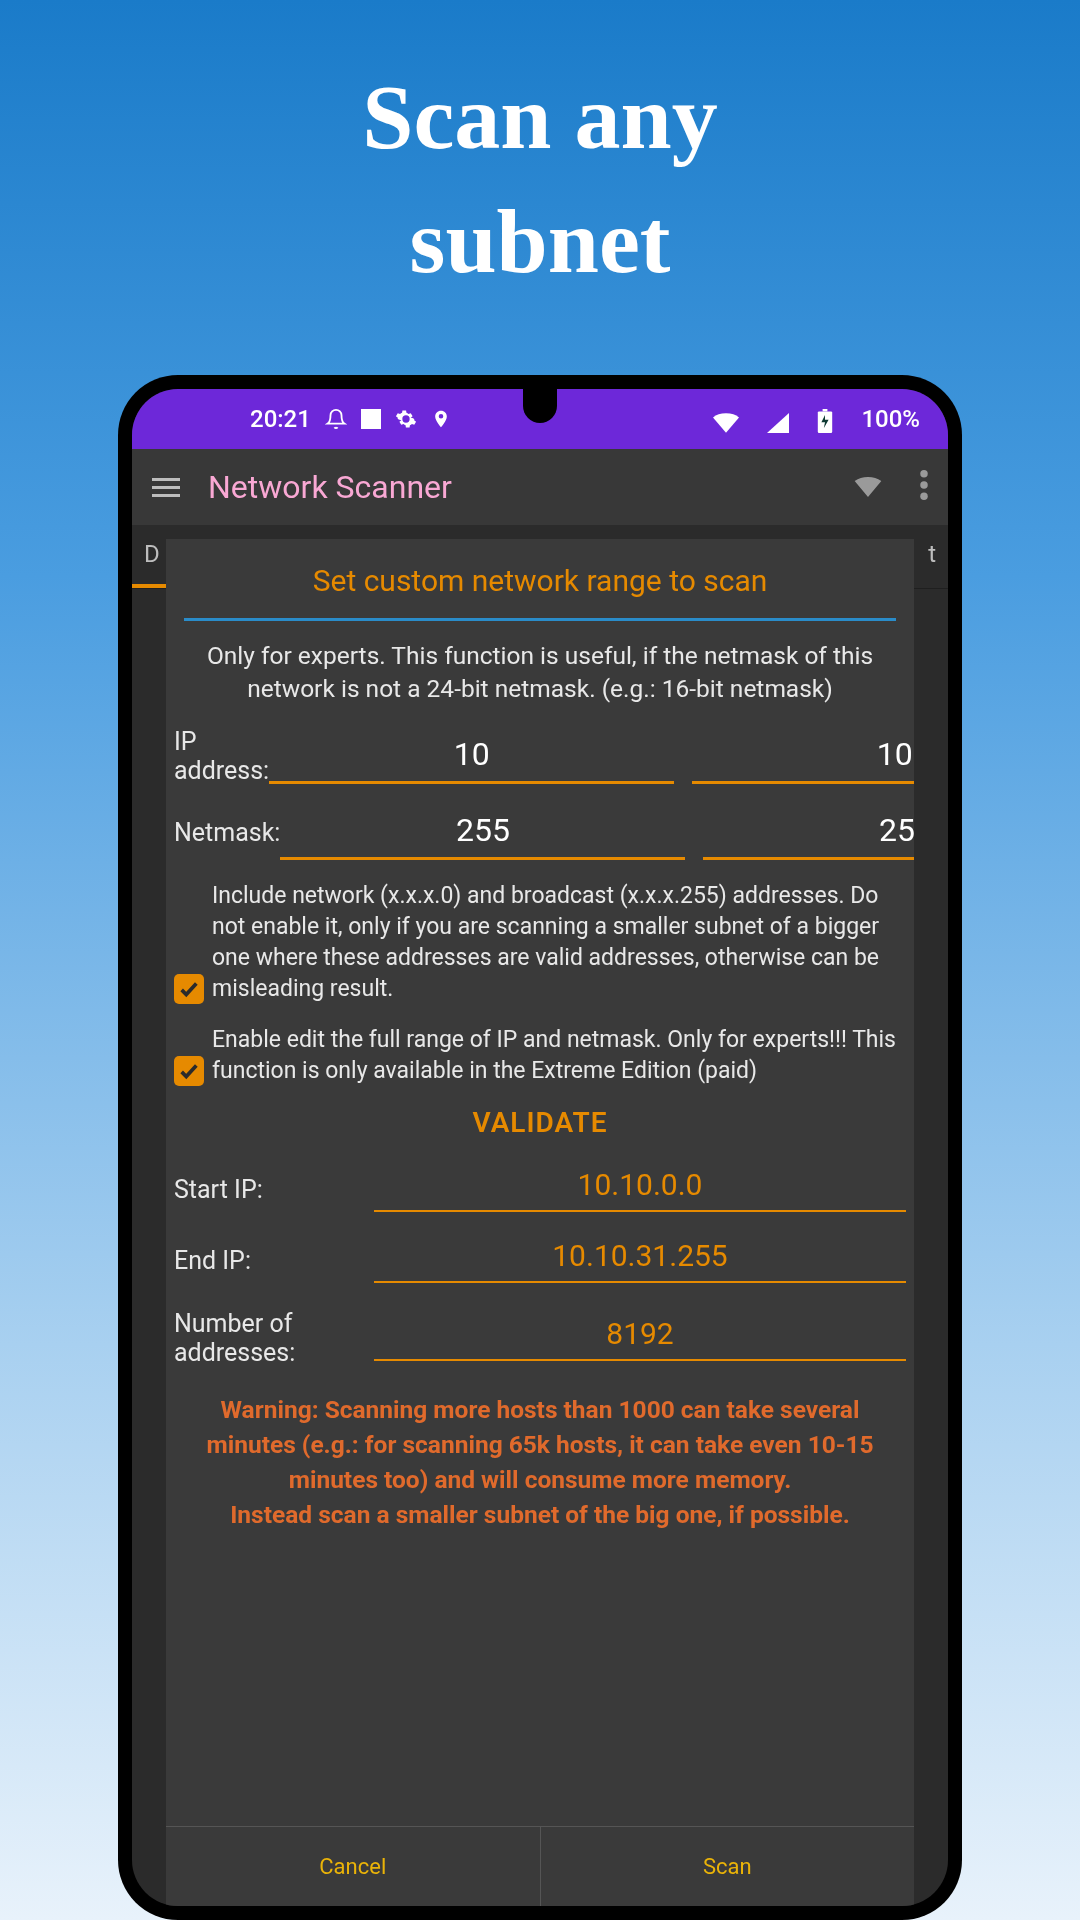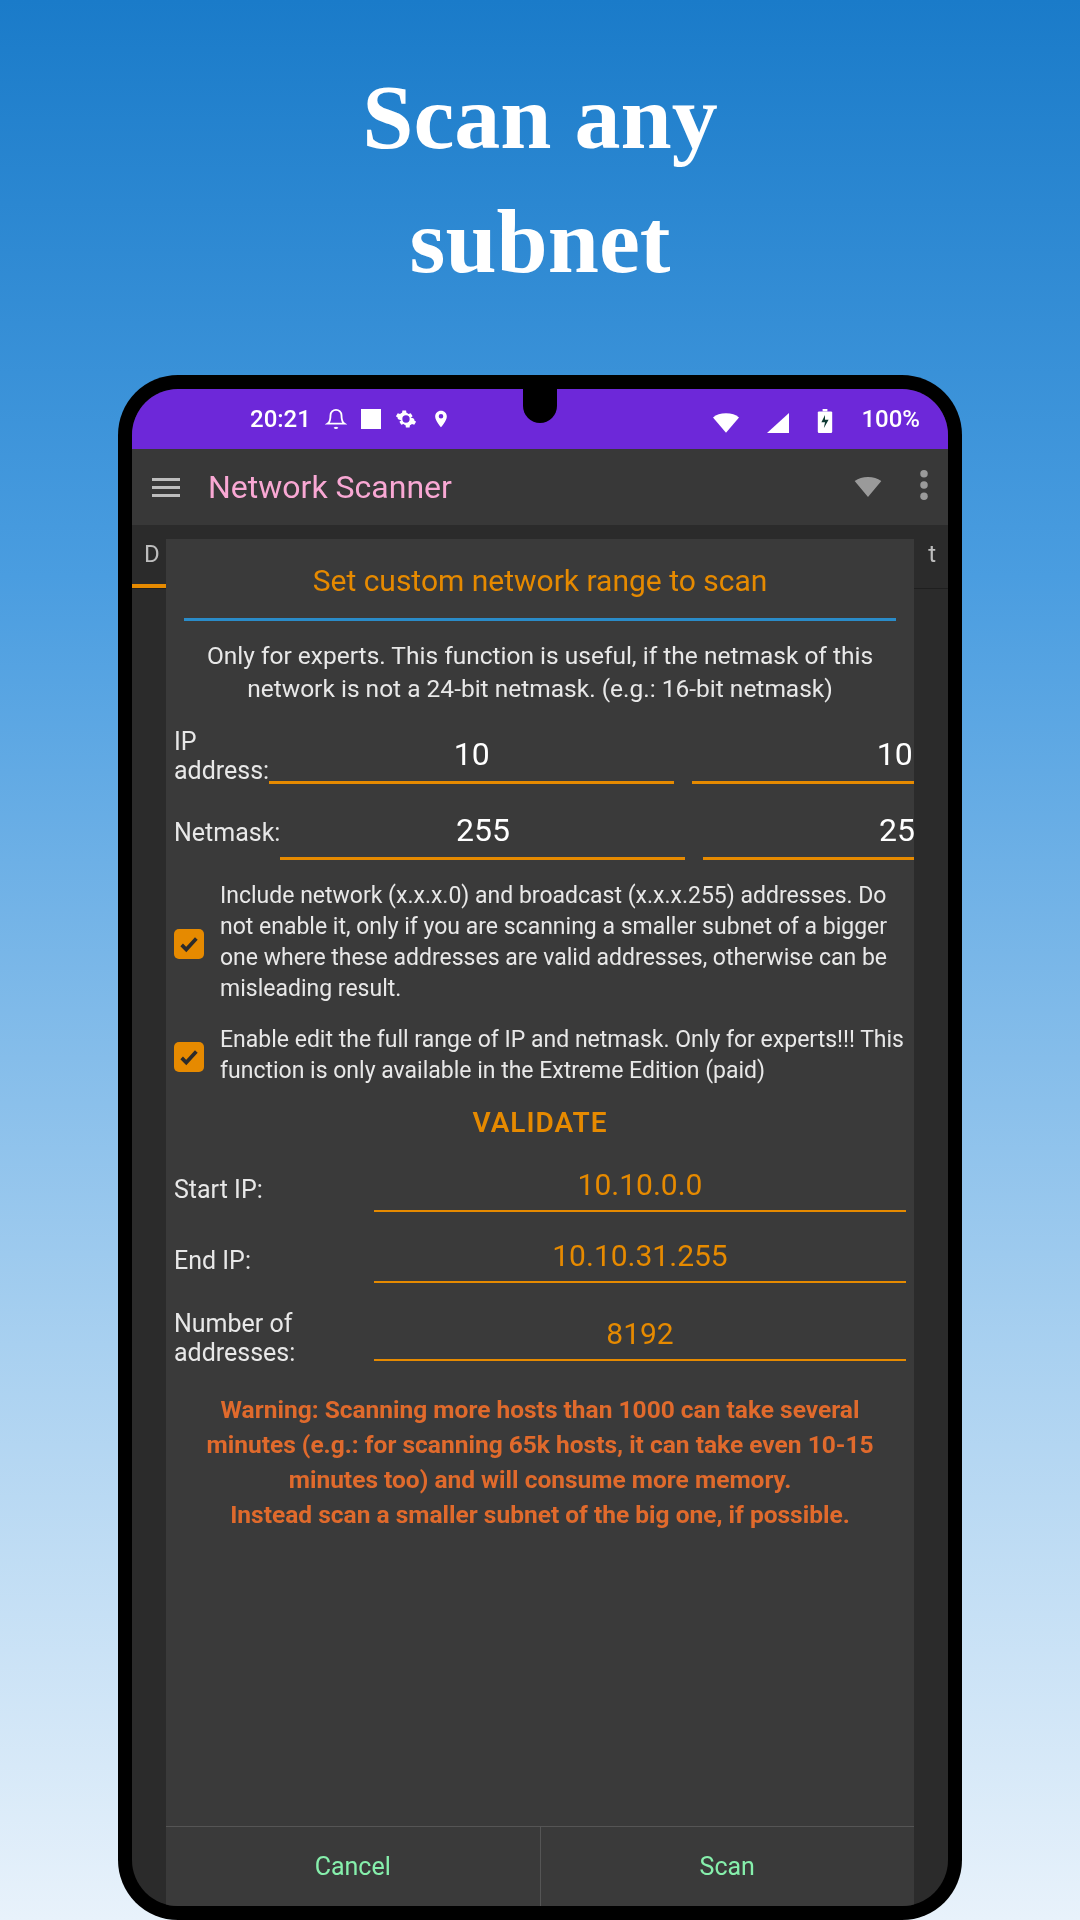--- a/index.html
+++ b/index.html
@@ -73,21 +73,21 @@
   .expert-note { text-align: center; font-size: 24.5px; line-height: 1.35; margin-bottom: 22px; }
   .ip-row { display: flex; align-items: center; margin-bottom: 20px; }
   .ip-label { width: 140px; font-size: 25px; }
   .ip-fields { flex: 1; display: flex; gap: 18px; }
   .ip-field {
     flex: 1; background: transparent; border: none;
     border-bottom: 3px solid #e68a00; color: #fff;
     font-size: 32px; text-align: center; padding: 6px 0 8px;
     font-family: inherit;
   }
-  .check-row { display: flex; gap: 16px; margin: 20px 0; align-items: center; }
+  .check-row { display: flex; gap: 8px; margin: 20px 0; align-items: flex-end; }
   .check-box {
     width: 30px; height: 30px; min-width: 30px;
     background: #e68a00; border-radius: 5px;
     display: flex; align-items: center; justify-content: center;
     margin-top: 4px;
   }
   .check-box svg { width: 22px; height: 22px; }
   .check-text { font-size: 23px; line-height: 1.35; }
   .validate {
     text-align: center; color: #e68a00; font-size: 28px; font-weight: 600;
@@ -102,21 +102,21 @@
   .warning-text {
     color: #e06a2c; text-align: center; font-size: 24.5px; line-height: 1.42;
     margin-top: 20px;
     font-weight: bold;
   }
   .dialog-buttons {
     height: 80px; display: flex; border-top: 1px solid #555;
   }
   .dialog-btn {
     flex: 1; display: flex; align-items: center; justify-content: center;
-    font-size: 25px; color: #86efac;
+    font-size: 22px; color: #eab308;
   }
   .dialog-btn + .dialog-btn { border-left: 1px solid #555; }
 </style>
 </head>
 <body>
 
 <div class="promo-title">
   <span>Scan any</span><br>
   <span>subnet</span>
 </div>

